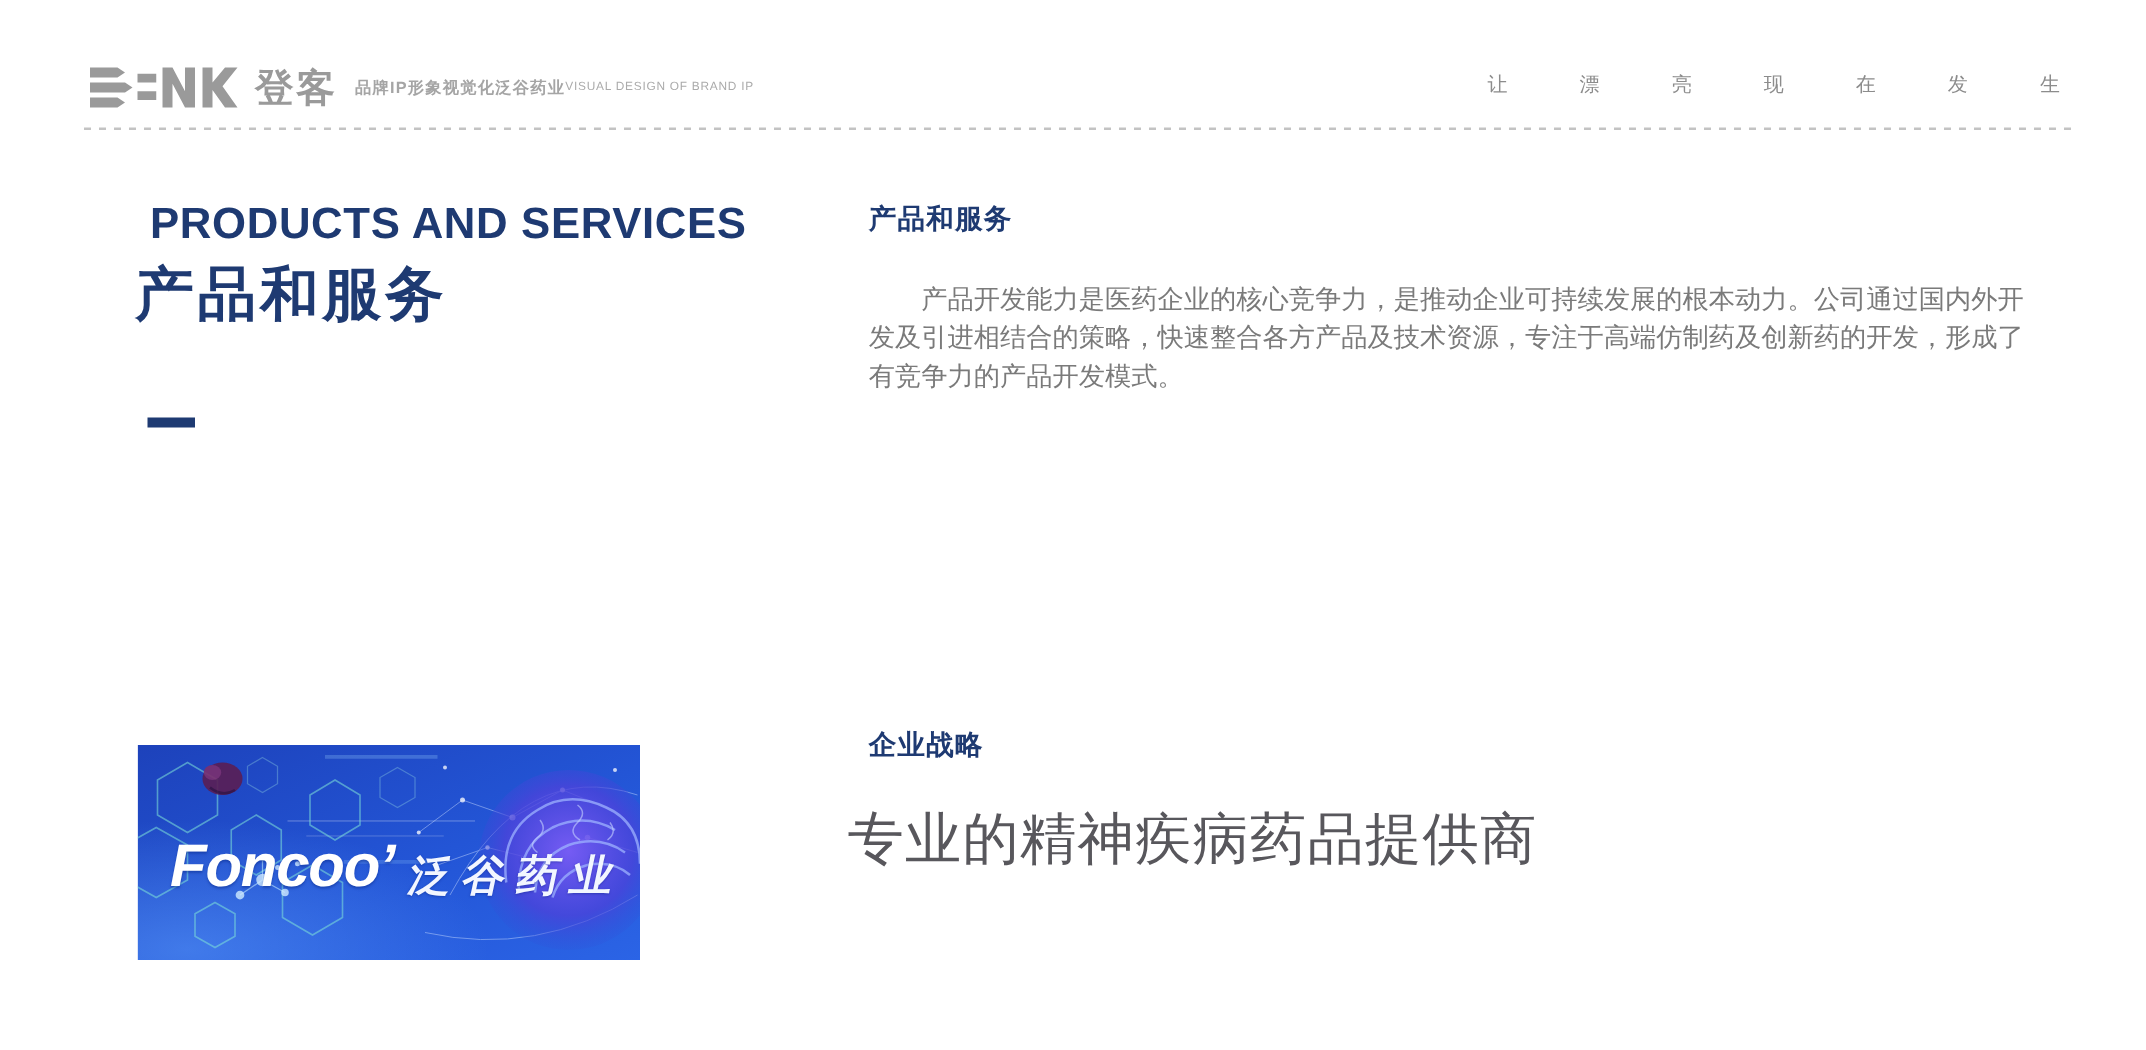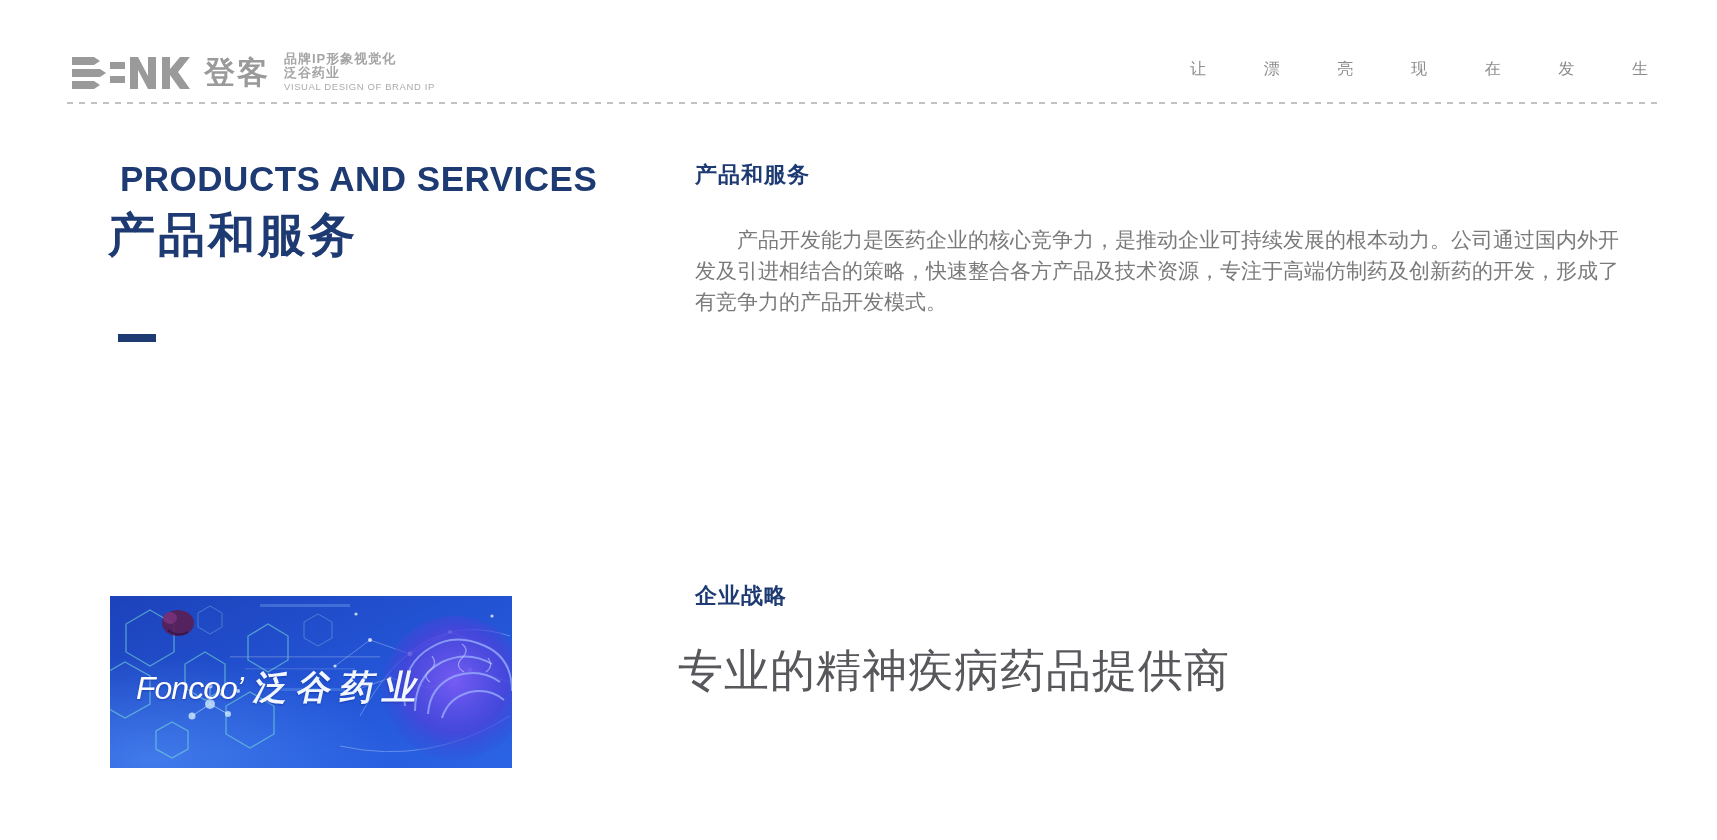--- a/index.html
+++ b/index.html
@@ -5,21 +5,21 @@
   html,body{margin:0;padding:0;background:#ffffff;}
   .page{
     position:relative;width:1717px;height:840px;background:#ffffff;overflow:hidden;
     font-family:"Liberation Sans","DejaVu Sans",sans-serif;
     padding-left:17px;
   }
   
   .header-logo{position:absolute;left:72px;top:52px;display:flex;align-items:center;gap:14px;}
   .logo-mark{display:flex;align-items:center;gap:10px;}
   .logo-cjk{font-size:31px;font-weight:900;color:#9a9a9a;letter-spacing:2px;line-height:1;}
-  .logo-tagline{display:flex;flex-direction:column;justify-content:center;}
+  .logo-tagline{display:flex;flex-direction:row;justify-content:center;}
   .tagline-l1,.tagline-l2{font-size:13px;color:#a5a5a5;font-weight:700;line-height:14px;letter-spacing:1px;}
   .tagline-l3{font-size:9.5px;color:#ababab;font-weight:400;letter-spacing:0.6px;line-height:12px;margin-top:1px;}
   .header-slogan{position:absolute;left:1190px;top:61px;width:458px;display:flex;justify-content:space-between;}
   .slogan-char{font-size:16px;color:#8c8c8c;line-height:1;}
   .header-divider{position:absolute;left:67px;top:102px;width:1590px;height:2px;
     background:repeating-linear-gradient(90deg,#c3c3c3 0 6px,transparent 6px 12px);}
   
   .title-en{position:absolute;left:120px;top:158px;font-size:35px;font-weight:700;color:#1e3a72;letter-spacing:0.5px;line-height:1.2;}
   .title-cn{position:absolute;left:108px;top:207px;font-size:47px;font-weight:900;color:#1e3a72;letter-spacing:3px;line-height:1.2;}
   .title-underline{position:absolute;left:118px;top:334px;width:38px;height:8px;background:#1e3a72;}
@@ -36,21 +36,21 @@
   .strategy-heading{top:583px;}
   .strategy-statement{
     position:absolute;left:678px;top:645px;font-size:45px;font-weight:500;
     color:#58575c;letter-spacing:1px;line-height:1.15;white-space:nowrap;
   }
   
   .banner{position:absolute;left:110px;top:596px;width:402px;height:172px;overflow:hidden;}
   .banner svg{position:absolute;left:0;top:0;}
   .banner-brand{position:absolute;left:26px;top:74px;display:flex;align-items:flex-end;gap:12px;white-space:nowrap;}
   .brand-latin{
-    font-size:32px;font-weight:400;font-style:italic;color:#ffffff;
+    font-size:48px;font-weight:700;font-style:italic;color:#ffffff;
     letter-spacing:-1px;line-height:1;text-shadow:0 1px 2px rgba(0,30,120,.4);
   }
   .brand-cjk{
     font-size:34px;font-weight:900;color:#f2f6ff;letter-spacing:9px;line-height:1;
     transform:skewX(-12deg);text-shadow:0 1px 2px rgba(0,30,120,.4);
   }
 </style>
 </head>
 <body>
 

